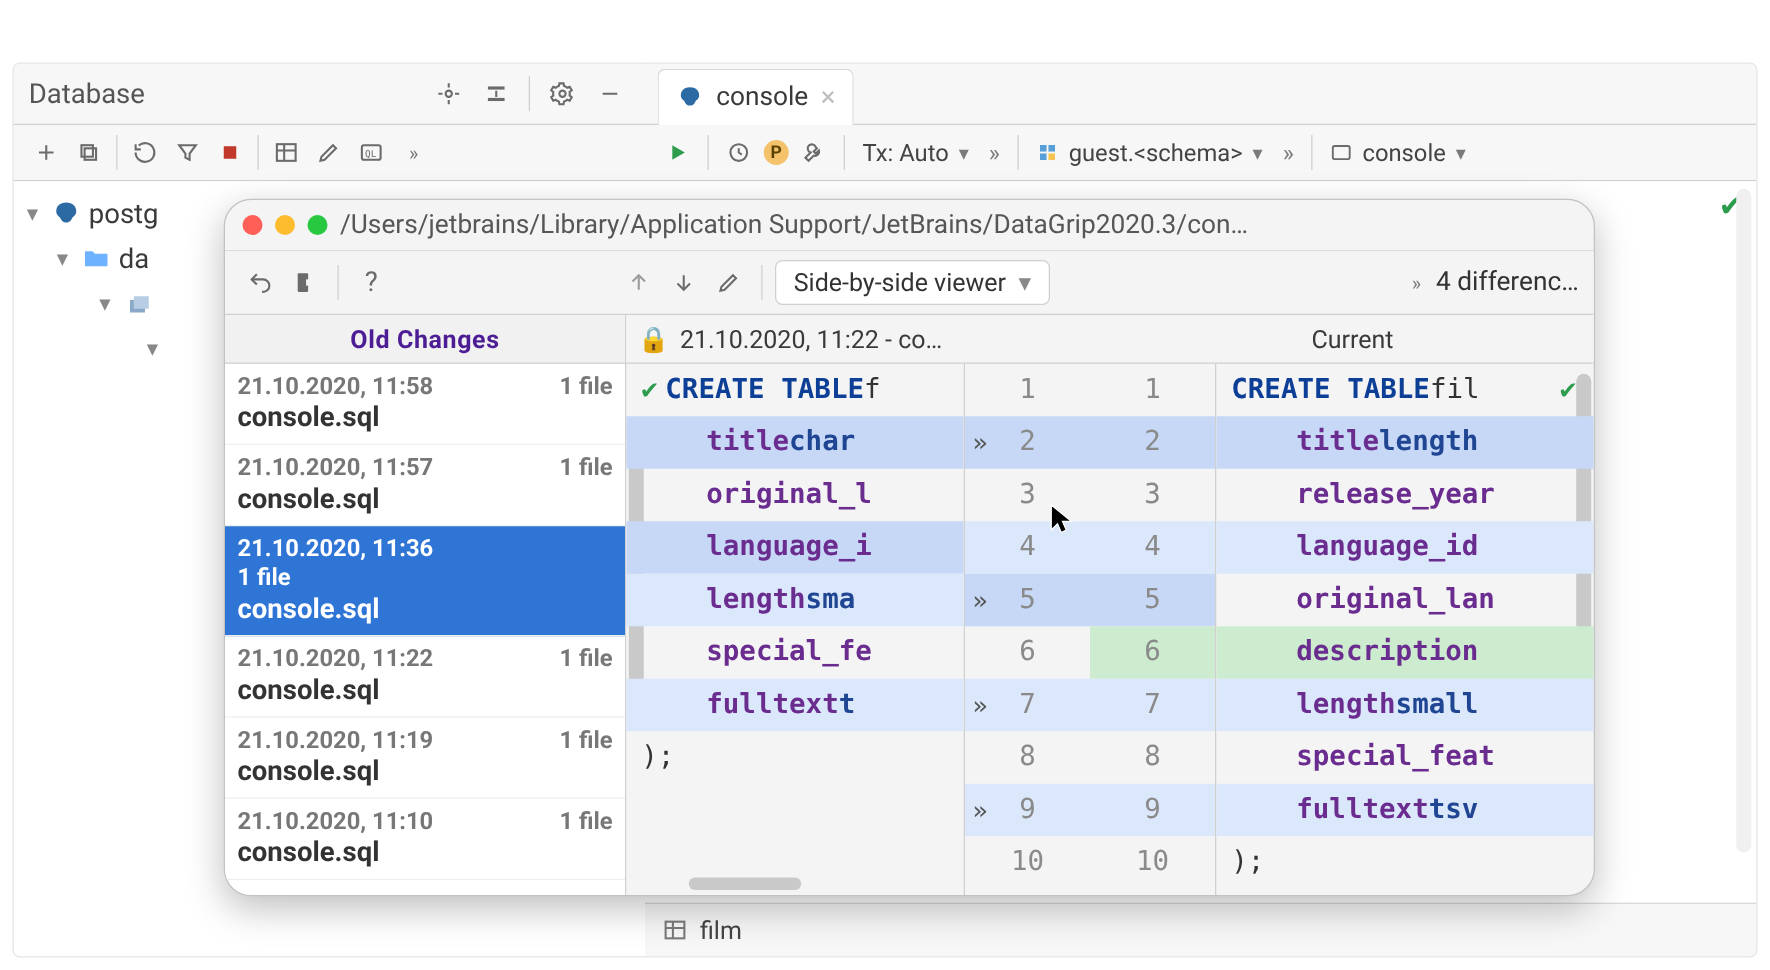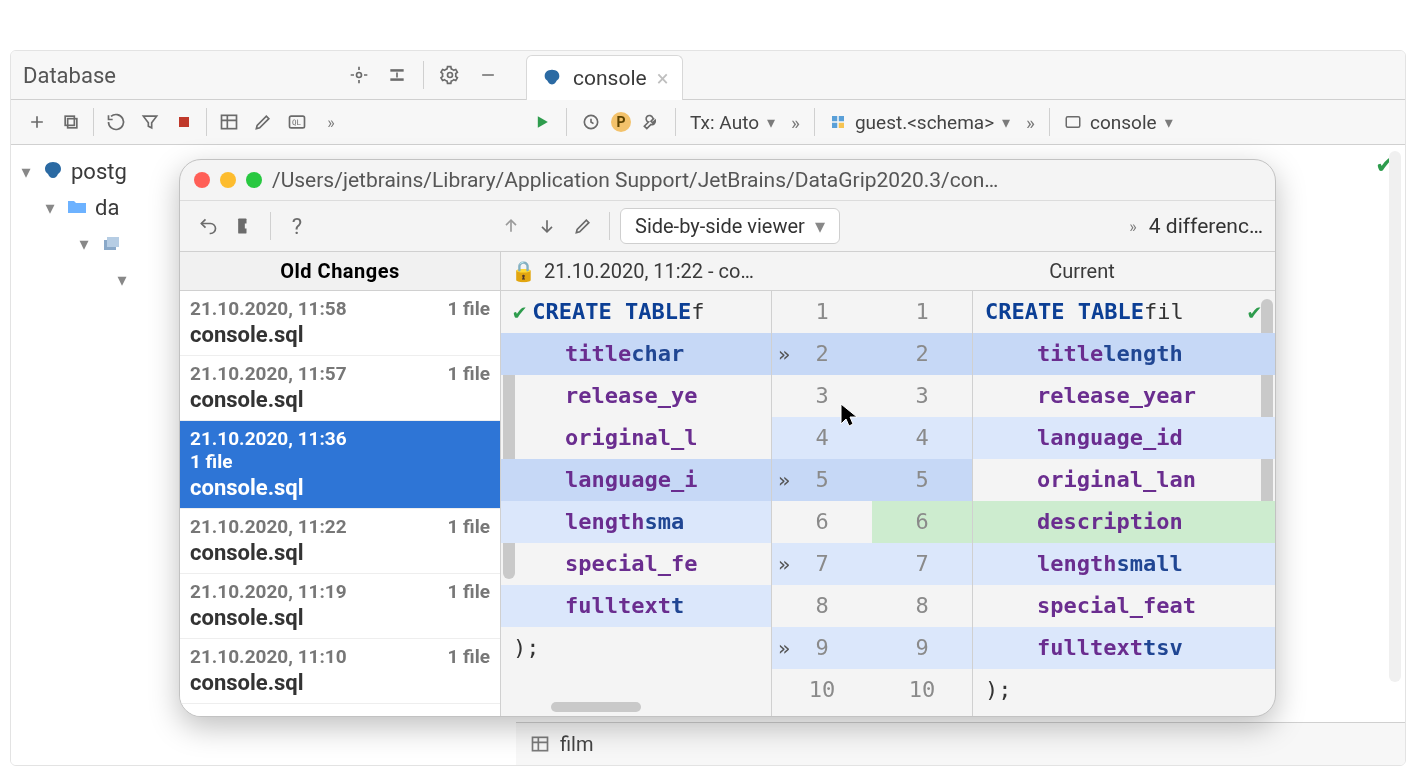--- a/index.html
+++ b/index.html
@@ -67,21 +67,21 @@
   .mac-title{height:40px;display:flex;align-items:center;padding:0 14px;gap:10px;border-bottom:1px solid #dcdcdc;}
   .dots{display:flex;gap:10px;}
   .dot{width:16px;height:16px;border-radius:50%;}
   .dot.red{background:#ff5f57;} .dot.yellow{background:#fdbc2e;} .dot.green{background:#28c840;}
   .mac-title .path{flex:1;color:#565656;font-size:21px;white-space:nowrap;overflow:hidden;text-overflow:ellipsis;}
   .diff-toolbar{height:50px;display:flex;align-items:center;gap:6px;padding:0 12px;border-bottom:1px solid var(--border);background:#f4f4f4;}
   .diff-toolbar .group{display:flex;align-items:center;gap:4px;}
   .select{height:34px;border:1px solid #cfcfcf;border-radius:6px;background:#fff;display:flex;align-items:center;gap:10px;padding:0 14px;font-size:20px;color:#333;}
   .diff-body{flex:1;display:flex;min-height:0;}
   .changes{width:320px;border-right:1px solid var(--border);display:flex;flex-direction:column;background:#fff;}
-  .changes-header{height:38px;display:flex;align-items:center;justify-content:center;border-bottom:1px solid var(--border);color:#000000;font-size:20px;letter-spacing:.5px;font-weight:700;background:#f1f1f1;}
+  .changes-header{height:38px;display:flex;align-items:center;justify-content:center;border-bottom:1px solid var(--border);color:#4c1d95;font-size:20px;letter-spacing:.5px;font-weight:700;background:#f1f1f1;}
   .change-item{padding:6px 10px 8px 10px;border-bottom:1px solid #eee;font-weight:bold;}
   .change-item .row1{display:flex;justify-content:space-between;color:#777;font-size:19px;}
   .change-item .file{font-size:22px;color:#333;margin-top:2px;}
   .change-item.selected{background:var(--sel);color:var(--sel-text);}
   .change-item.selected .row1, .change-item.selected .file{color:var(--sel-text);flex-direction:column;}
   
   .panes{flex:1;display:flex;flex-direction:column;min-width:0;}
   .panes-header{height:38px;display:flex;border-bottom:1px solid var(--border);font-size:20px;color:#3a3a3a;background:#f4f4f4;}
   .panes-header .left{flex:0 0 378px;display:flex;align-items:center;gap:8px;padding-left:10px;white-space:nowrap;overflow:hidden;text-overflow:ellipsis;}
   .panes-header .right{flex:1;display:flex;align-items:center;justify-content:center;font-weight:400;}
@@ -447,24 +447,20 @@
                 <span class="kw">CREATE TABLE</span>
                 <span> f</span>
               </div>
             <div class="line bg-blue">
                 <span style="width:52px"></span>
                 <span class="id">title</span>
                 <span class="ty"> char</span>
               </div>
             <div class="line">
                 <span style="width:52px"></span>
-                <span class="id">release_ye</span>
-              </div>
-            <div class="line">
-                <span style="width:52px"></span>
                 <span class="id">original_l</span>
               </div>
             <div class="line bg-blue">
                 <span style="width:52px"></span>
                 <span class="id">language_i</span>
               </div>
             <div class="line bg-blue-l">
                 <span style="width:52px"></span>
                 <span class="id">length</span>
                 <span class="ty"> sma</span>

